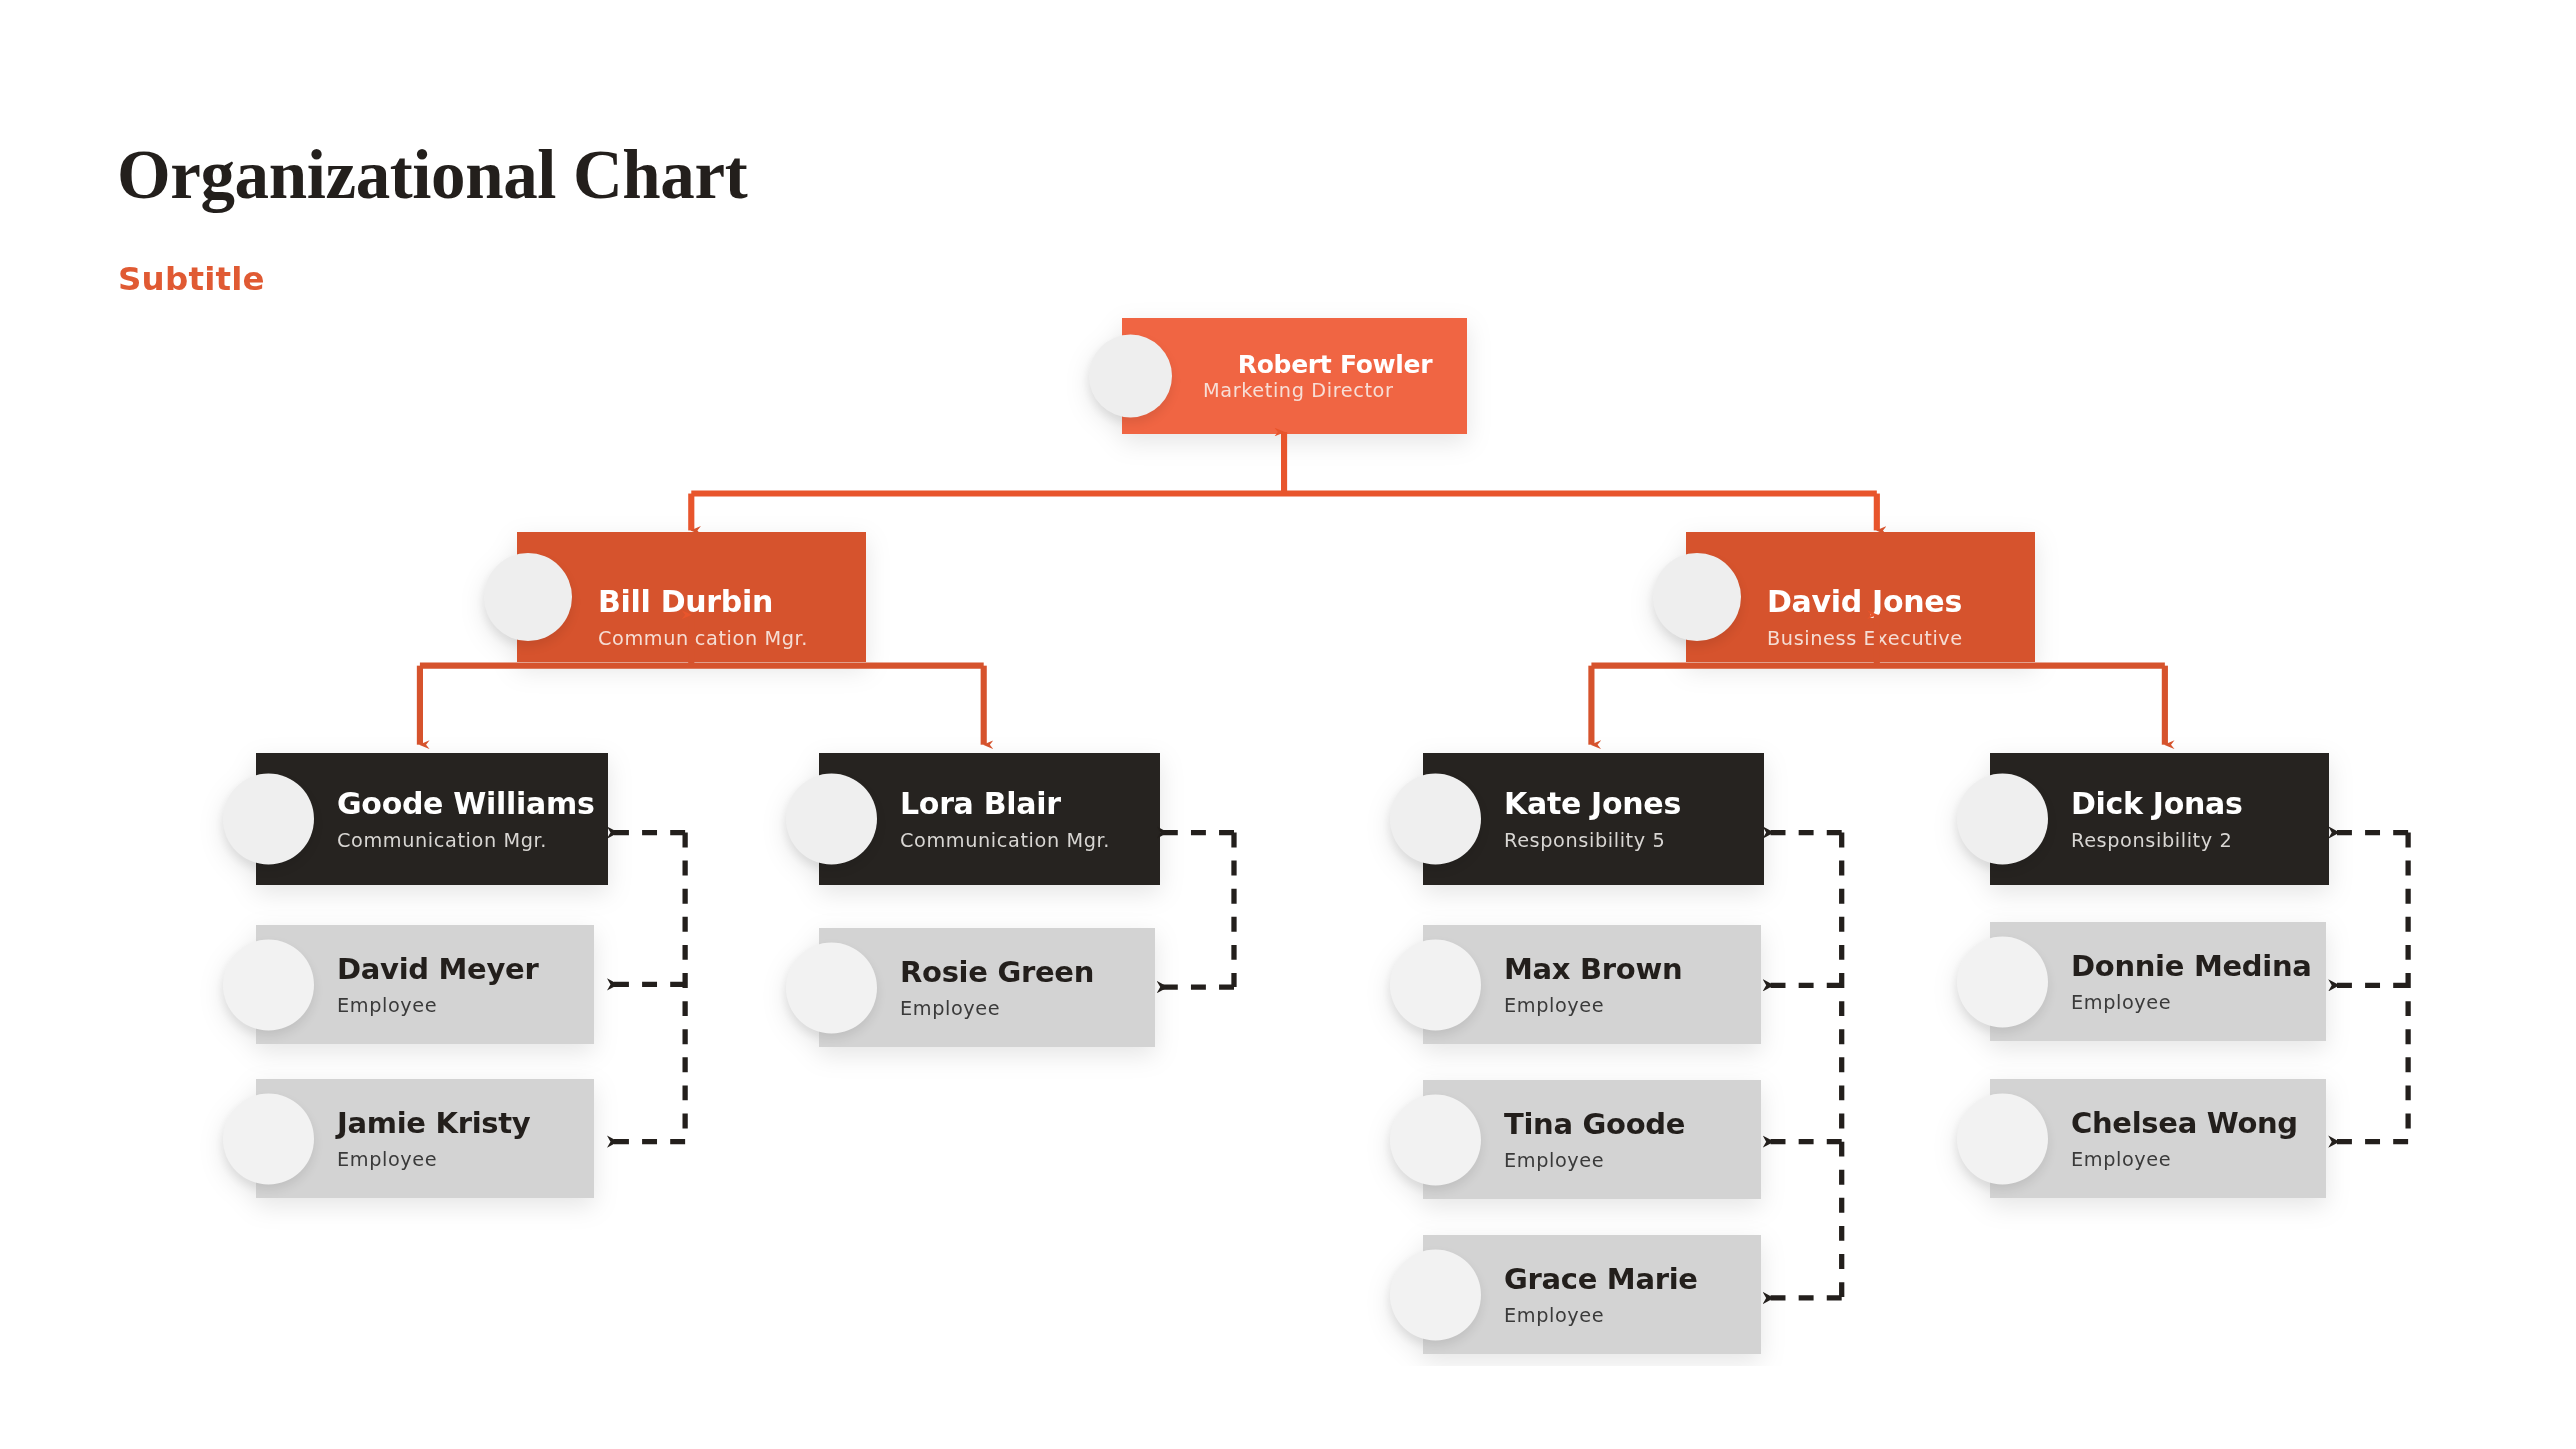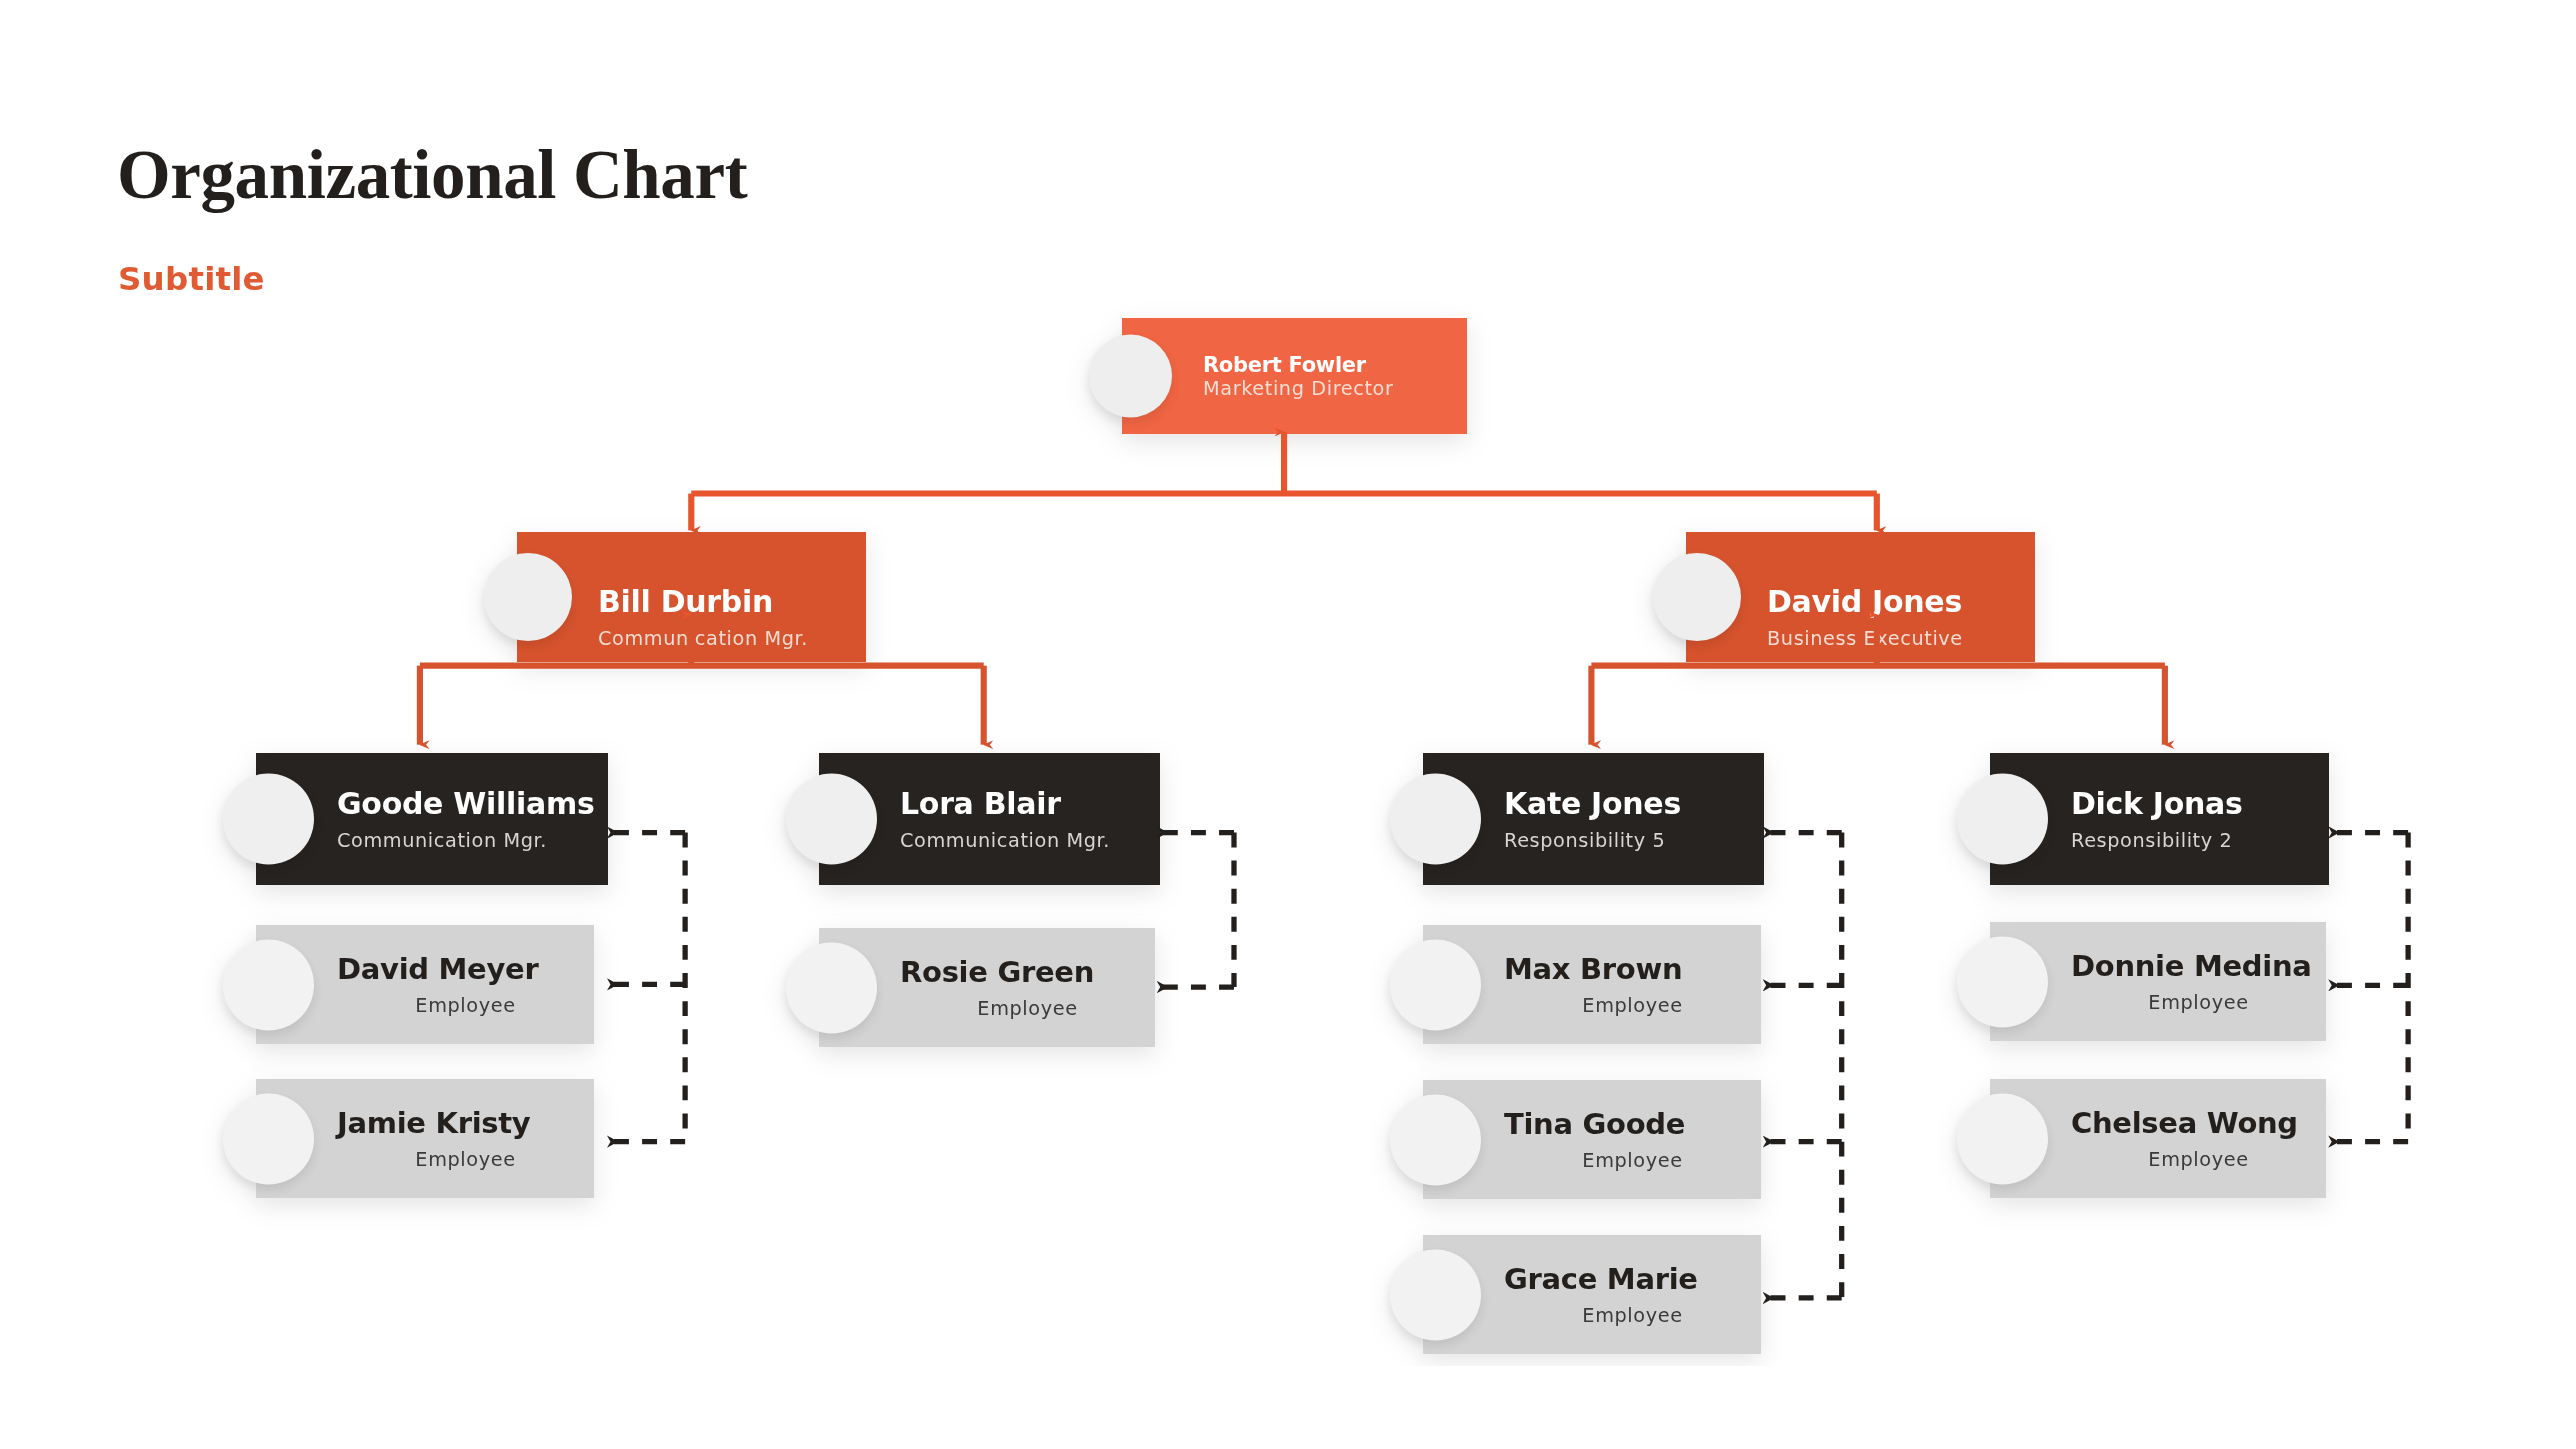--- a/index.html
+++ b/index.html
@@ -86,40 +86,40 @@
     position: relative;
     z-index: 2;
     font-family: "DejaVu Sans", "Liberation Sans", sans-serif;
     font-weight: normal;
     letter-spacing: 0.6px;
     white-space: nowrap;
   }
 
   
   .node.lvl1 { background: #f06543; }
-  .node.lvl1 .nm { font-size: 21px; color: #ffffff; margin-bottom: 0; }
+  .node.lvl1 .nm { font-size: 25px; color: #ffffff; margin-bottom: 0; text-align: center; }
   .node.lvl1 .rl { font-size: 19.3px; color: #f7ded6; }
   .node.lvl1 .avatar { width: 83px; height: 83px; }
 
   
   .node.lvl2 { background: #d6532d; }
   .node.lvl2 .nm { font-size: 30px; color: #ffffff; margin-bottom: 8px; margin-top: 40px; }
   .node.lvl2 .rl { font-size: 19.3px; color: #f5ddd4; }
   .node.lvl2 .avatar { width: 88px; height: 88px; }
 
   
   .node.lvl3 { background: #262320; }
   .node.lvl3 .nm { font-size: 30px; color: #ffffff; margin-bottom: 8px; }
   .node.lvl3 .rl { font-size: 19.3px; color: #d8d6d3; }
   .node.lvl3 .avatar { width: 91px; height: 91px; background: #efefef; }
 
   
   .node.lvl4 { background: #d3d3d3; }
   .node.lvl4 .nm { font-size: 29px; color: #231f1c; margin-bottom: 8px; }
-  .node.lvl4 .rl { font-size: 19.3px; color: #3a3a3a; text-align: center; }
+  .node.lvl4 .rl { font-size: 19.3px; color: #3a3a3a; }
   .node.lvl4 .avatar { width: 91px; height: 91px; background: #f2f2f2; }
 
   
   #orange-links, #dashed-links {
     position: absolute;
     left: 0; top: 0;
     width: 2576px;
     height: 1449px;
     overflow: visible;
   }

